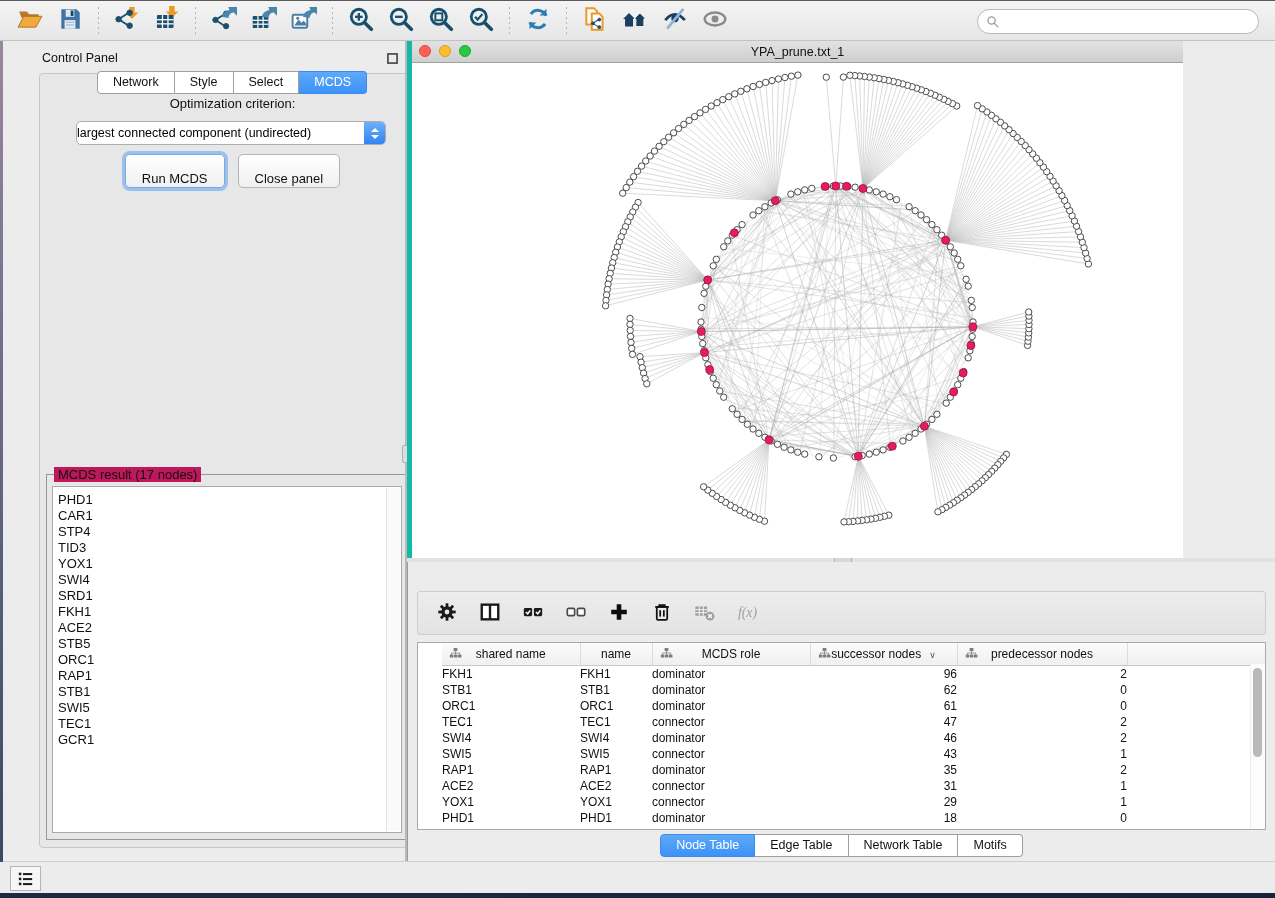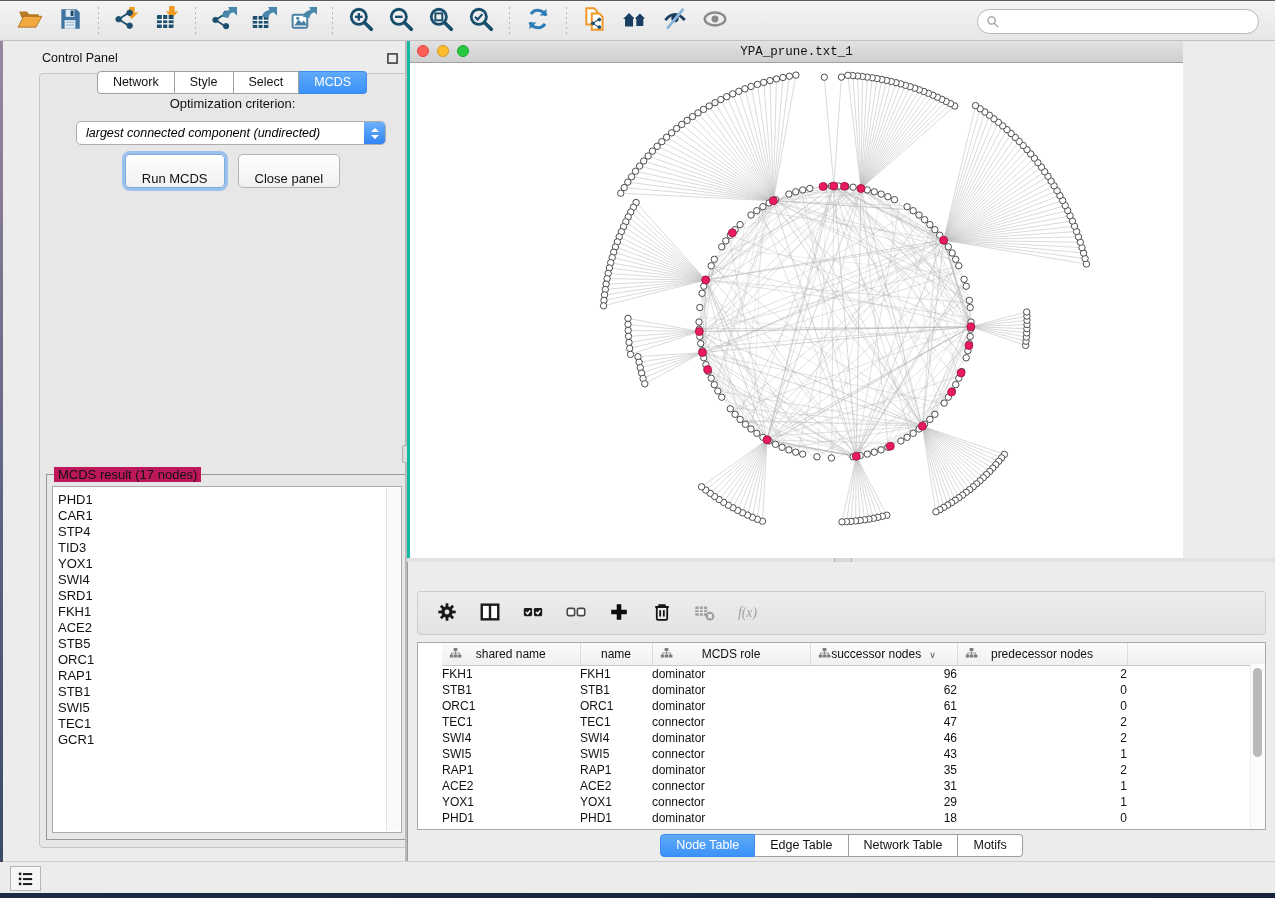--- a/index.html
+++ b/index.html
@@ -45,21 +45,21 @@
   .seg .seg-btn:first-child{border-left:1px solid #9f9f9f;border-radius:4px 0 0 4px;}
   .seg .seg-btn:last-child{border-radius:0 4px 4px 0;}
   .seg .seg-btn.active{background:linear-gradient(180deg,#5fa9f8,#3b92f7);
     border-color:#3b8bf0;color:#fff;}
   .cp-content{position:absolute;left:8px;right:7px;top:32px;bottom:14px;
     background:#e7e7e7;border:1px solid #c6c6c6;border-radius:4px;}
   .opt-label{text-align:center;font-size:13px;margin-top:22px;color:#111;}
   .dropdown{position:absolute;left:36px;right:39px;top:47px;height:24px;background:#fff;
     border:1px solid #adadad;border-radius:5px;display:flex;align-items:center;
     font-size:12.5px;box-sizing:border-box;}
-  .dropdown .dd-text{flex:1;padding-left:9px;white-space:nowrap;overflow:hidden;font-style:italic;}
+  .dropdown .dd-text{flex:1;white-space:nowrap;overflow:hidden;}
   .dd-stepper{width:21px;height:22px;border-radius:0 4px 4px 0;flex:none;
     background:linear-gradient(180deg,#6cb0f9,#3184f3);display:flex;flex-direction:column;
     align-items:center;justify-content:center;gap:3px;}
   .dd-stepper i{display:block;width:0;height:0;border-left:4px solid transparent;border-right:4px solid transparent;}
   .dd-up{border-bottom:4px solid #fff;}
   .dd-down{border-top:4px solid #fff;}
   .btn-row{position:absolute;left:0;right:0;top:80px;display:flex;justify-content:center;gap:13px;}
   .mac-btn{height:23px;padding:16px 16px;background:linear-gradient(180deg,#ffffff,#f0f0f0);
     border:1px solid #b4b4b4;border-radius:5px;font-size:13px;color:#111;
     font-family:"Liberation Sans",sans-serif;}
@@ -77,21 +77,21 @@
   
   .vsplit{position:absolute;left:405px;top:41px;width:2px;height:821px;background:#b9b9b9;}
   .vsplit .grip{position:absolute;left:-3px;top:404px;width:8px;height:16px;
     background:#dcdcdc;border:1px solid #b0b0b0;border-radius:2px;}
   .hsplit{position:absolute;left:407px;top:558px;width:868px;height:4px;background:#e2e2e2;}
   .hsplit .grip{position:absolute;left:427px;top:-3px;width:16px;height:9px;
     background:#d8d8d8;border:1px solid #b0b0b0;border-radius:2px;}
 
   
   .netview{position:absolute;left:407px;top:41px;width:776px;height:517px;
-    border-left:3px solid #14b8a6;box-sizing:border-box;font-family:Liberation Mono, monospace;}
+    border-left:5px solid #14b8a6;box-sizing:border-box;}
   .net-titlebar{height:21px;background:linear-gradient(180deg,#e2e2e2,#cfcfcf);
     border-bottom:1px solid #9f9f9f;position:relative;display:flex;align-items:center;justify-content:center;}
   .traffic{position:absolute;left:7px;top:4px;display:flex;gap:8px;}
   .traffic i{width:12px;height:12px;border-radius:50%;display:block;}
   .t-red{background:#ff5f57;border:1px solid #e0443e;box-sizing:border-box;}
   .t-yellow{background:#febc2e;border:1px solid #d49c22;box-sizing:border-box;}
   .t-green{background:#28c840;border:1px solid #1fa52f;box-sizing:border-box;}
   .net-title{font-size:12.5px;color:#111;}
   .net-canvas{position:relative;width:100%;height:495px;background:#fff;overflow:hidden;}
 

